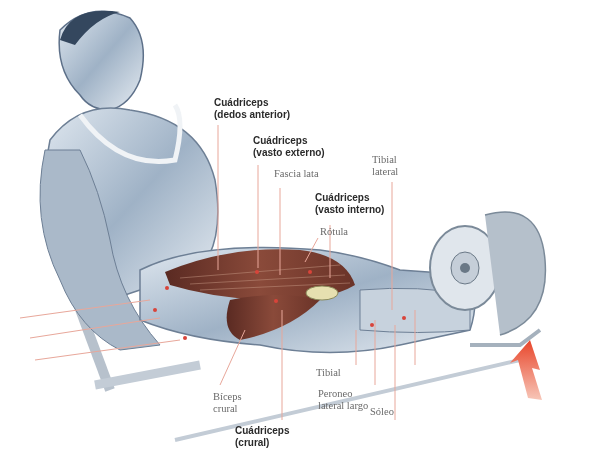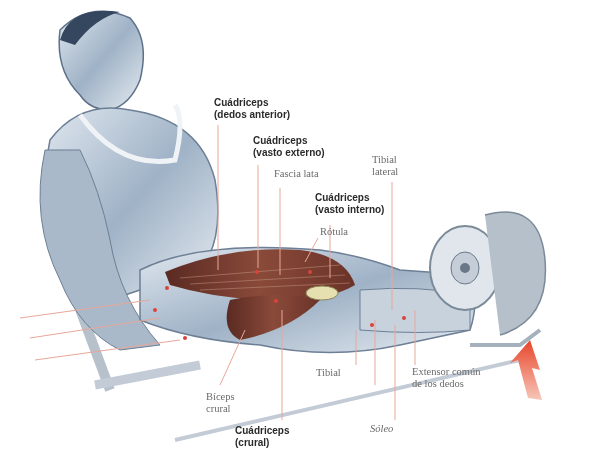--- a/index.html
+++ b/index.html
@@ -115,28 +115,28 @@
   <div class="lbl b" style="left:315px;top:192px;">
     <div>Cuádriceps</div>
       <div>(vasto interno)</div>
   </div>
   <div class="lbl" style="left:320px;top:226px;">
     <div>Rótula</div>
   </div>
   <div class="lbl" style="left:316px;top:367px;">
     <div>Tibial</div>
   </div>
-  <div class="lbl" style="left:412px;top:366px;">
-    <div>Extensor común</div>
-      <div>de los dedos</div>
+  <div class="lbl c" style="left:318px;top:388px;">
+    <div>Peroneo</div>
+      <div>lateral largo</div>
   </div>
-  <div class="lbl" style="left:370px;top:423px;font-style:italic;">
+  <div class="lbl" style="left:370px;top:406px;">
     <div>Sóleo</div>
   </div>
-  <div class="lbl c" style="left:206px;top:391px;">
+  <div class="lbl c" style="left:213px;top:391px;">
     <div>Bíceps</div>
       <div>crural</div>
   </div>
   <div class="lbl b c" style="left:235px;top:425px;">
     <div>Cuádriceps</div>
       <div>(crural)</div>
   </div>
 </div>
 
 </body></html>

